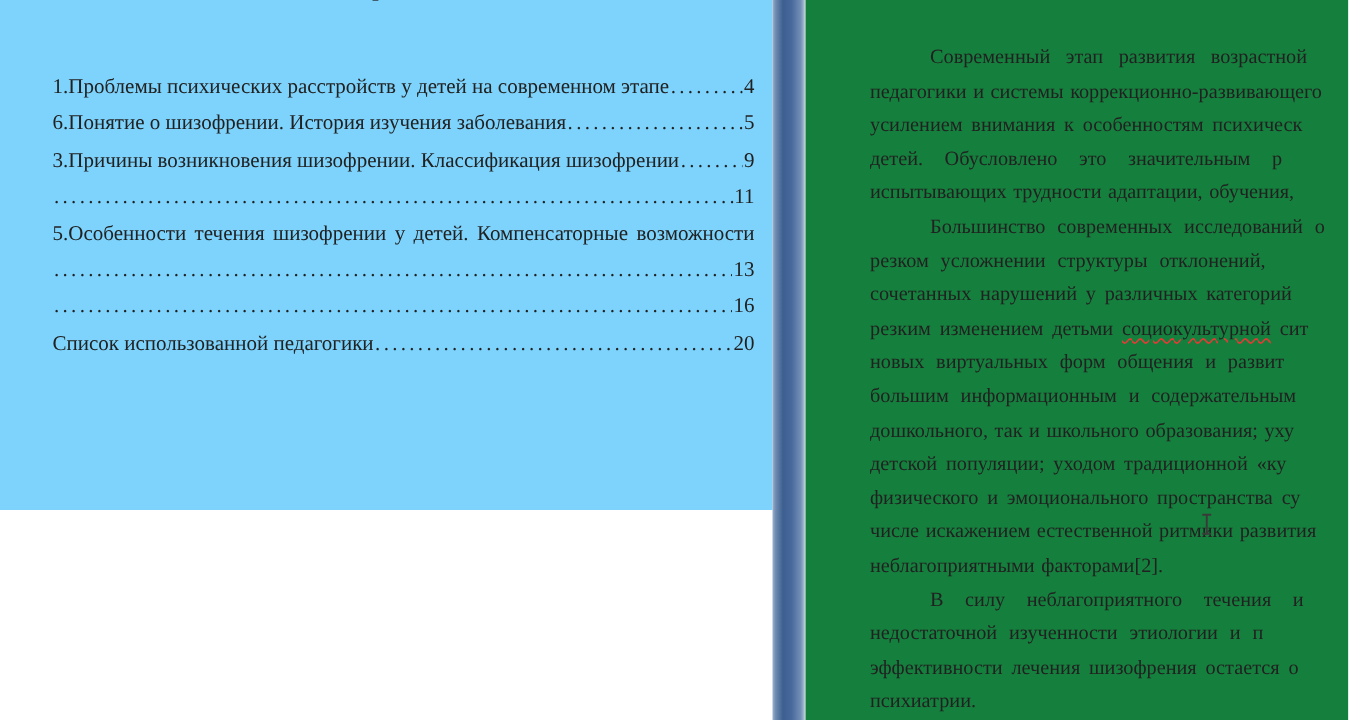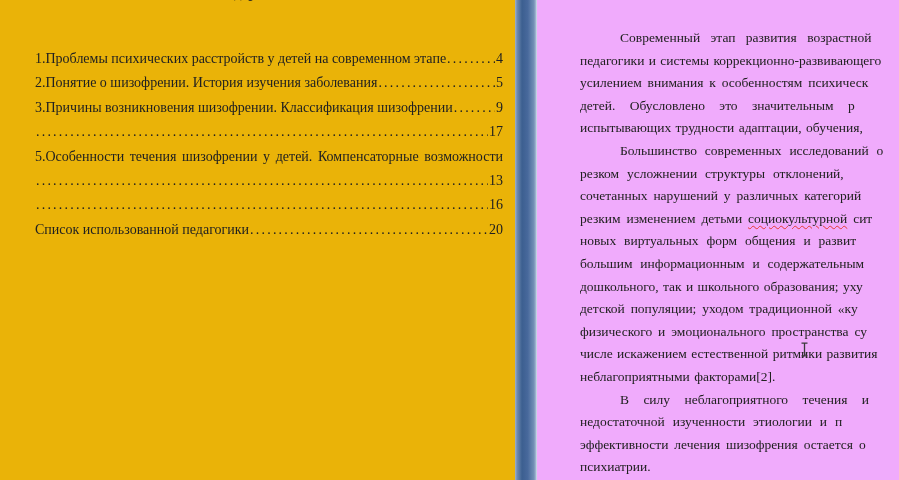--- a/index.html
+++ b/index.html
@@ -3,36 +3,36 @@
 <meta charset="utf-8">
 <style>
   html,body{margin:0;padding:0;background:#ffffff;}
   .canvas{
     position:relative;width:899px;height:480px;overflow:hidden;
     background:#ffffff;
     font-family:"Liberation Serif","DejaVu Serif",serif;
     color:#212121;
   }
   
-  .page-left{position:absolute;left:0;top:0;width:515px;height:480px;background:#eab308;}
+  .page-left{position:absolute;left:0;top:0;width:515px;height:340px;background:#7dd3fc;}
   .clip-head{position:absolute;top:0;height:5px;overflow:hidden;opacity:.85;}
   .clip-head .inner{margin-top:-15px;font-weight:bold;font-size:15px;white-space:nowrap;}
   .page-left .clip-head{left:0;width:515px;}
   .page-left .clip-head .inner{text-align:center;}
   .toc{position:absolute;left:35px;top:47px;width:468px;font-size:14px;}
   .toc-row{display:flex;align-items:baseline;line-height:24.4px;height:24.4px;overflow:hidden;}
   .toc-text{white-space:nowrap;flex:0 0 auto;}
   .toc-dots{flex:1 1 auto;overflow:hidden;white-space:nowrap;letter-spacing:2.2px;margin:0 1px;}
   .toc-num{flex:0 0 auto;}
   .toc-just{line-height:24.4px;height:24.4px;overflow:hidden;text-align:justify;text-align-last:justify;white-space:normal;}
   
   .divider{position:absolute;left:515px;top:0;width:22px;height:480px;
     background:linear-gradient(90deg,#9db1cc 0%,#6e8ab0 10%,#3c5f90 32%,#48699c 58%,#7490b6 86%,#aabdd7 96%,#e8edf4 100%);}
   
-  .page-right{position:absolute;left:537px;top:0;width:362px;height:480px;background:#f0abfc;}
+  .page-right{position:absolute;left:537px;top:0;width:362px;height:480px;background:#15803d;}
   .page-right .clip-head{left:55px;width:300px;}
   .page-right .clip-head .inner{font-size:14px;}
   .body-text{position:absolute;left:43px;top:27px;width:600px;font-size:13.5px;}
   .pline{line-height:22.6px;height:22.6px;white-space:nowrap;overflow:hidden;}
   .indent{padding-left:40px;}
   .ws0{word-spacing:0;}
   .ws1{word-spacing:1px;}
   .ws2{word-spacing:2.5px;}
   .ws3{word-spacing:4.5px;}
   .ws4{word-spacing:7px;}
@@ -50,32 +50,32 @@
     <div class="clip-head">
       <div class="inner">Содержание</div>
     </div>
     <div class="toc">
       <div class="toc-row">
         <span class="toc-text">1.Проблемы психических расстройств у детей на современном этапе</span>
         <span class="toc-dots">....................................................................................................................................</span>
         <span class="toc-num">4</span>
       </div>
       <div class="toc-row">
-        <span class="toc-text">2.Понятие о шизофрении. История изучения заболевания</span>
+        <span class="toc-text">6.Понятие о шизофрении. История изучения заболевания</span>
         <span class="toc-dots">....................................................................................................................................</span>
         <span class="toc-num">5</span>
       </div>
       <div class="toc-row">
         <span class="toc-text">3.Причины возникновения шизофрении. Классификация шизофрении</span>
         <span class="toc-dots">....................................................................................................................................</span>
         <span class="toc-num">9</span>
       </div>
       <div class="toc-row">
         <span class="toc-dots">....................................................................................................................................</span>
-        <span class="toc-num">17</span>
+        <span class="toc-num">11</span>
       </div>
       <div class="toc-just">5.Особенности течения шизофрении у детей. Компенсаторные возможности</div>
       <div class="toc-row">
         <span class="toc-dots">....................................................................................................................................</span>
         <span class="toc-num">13</span>
       </div>
       <div class="toc-row">
         <span class="toc-dots">....................................................................................................................................</span>
         <span class="toc-num">16</span>
       </div>

